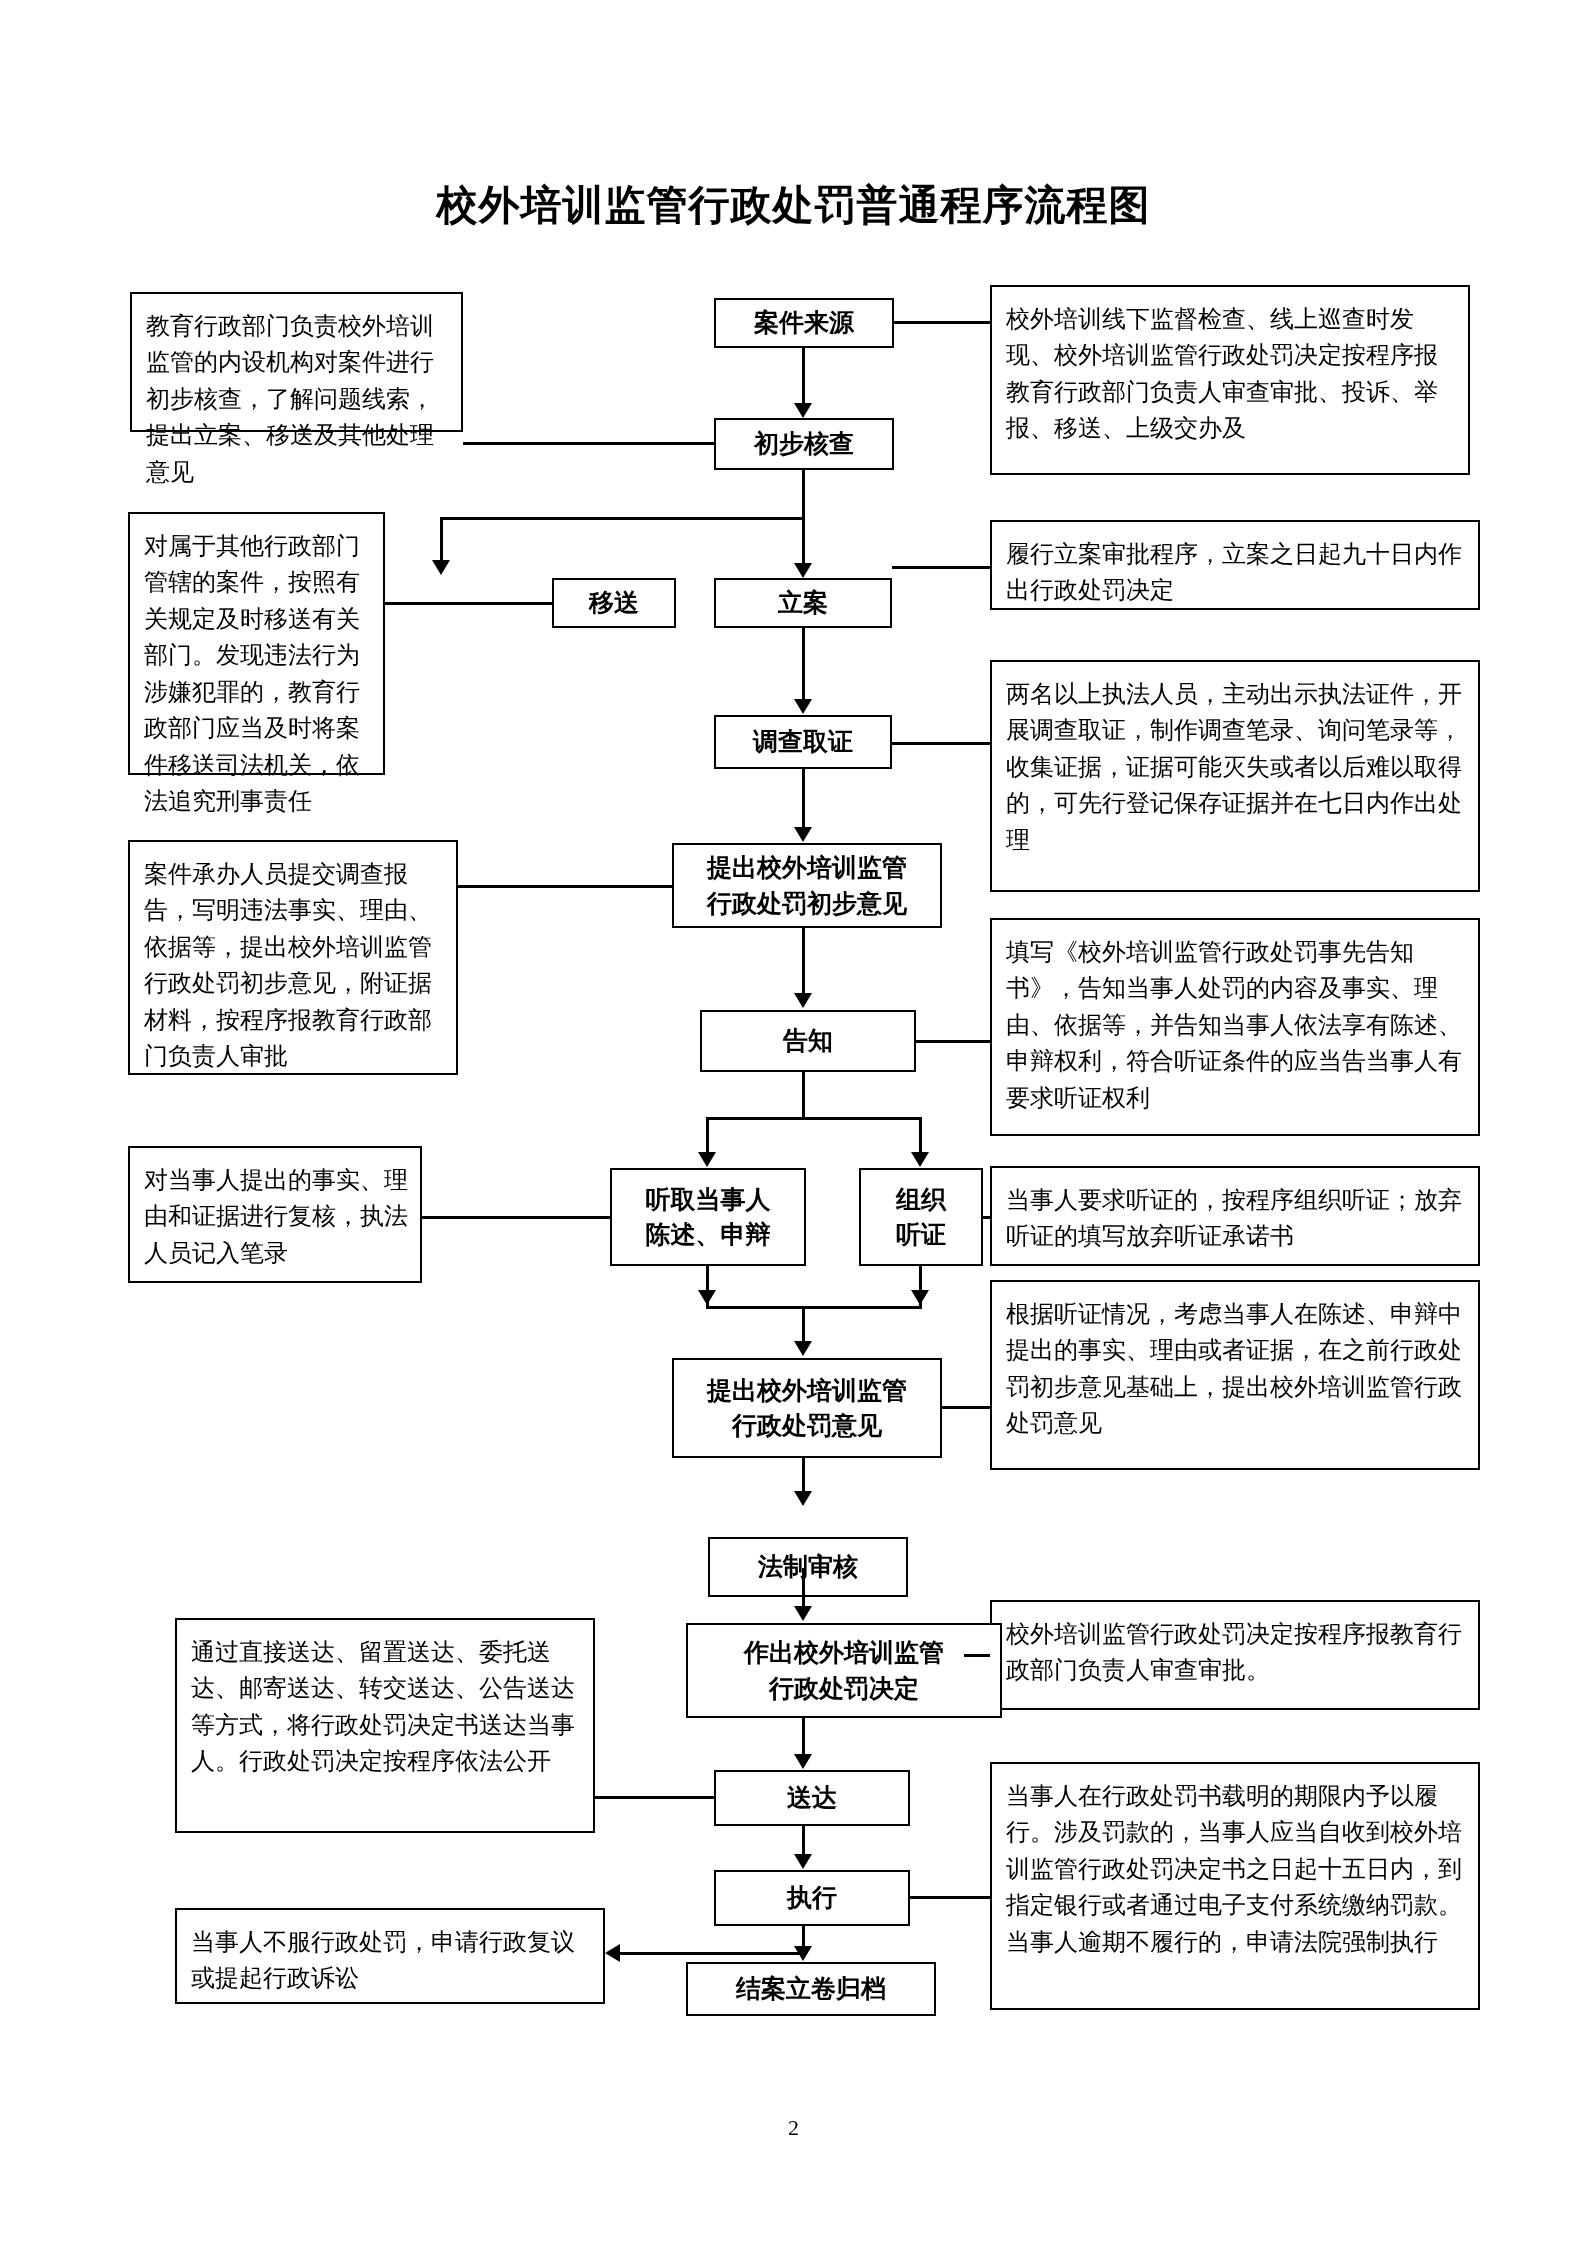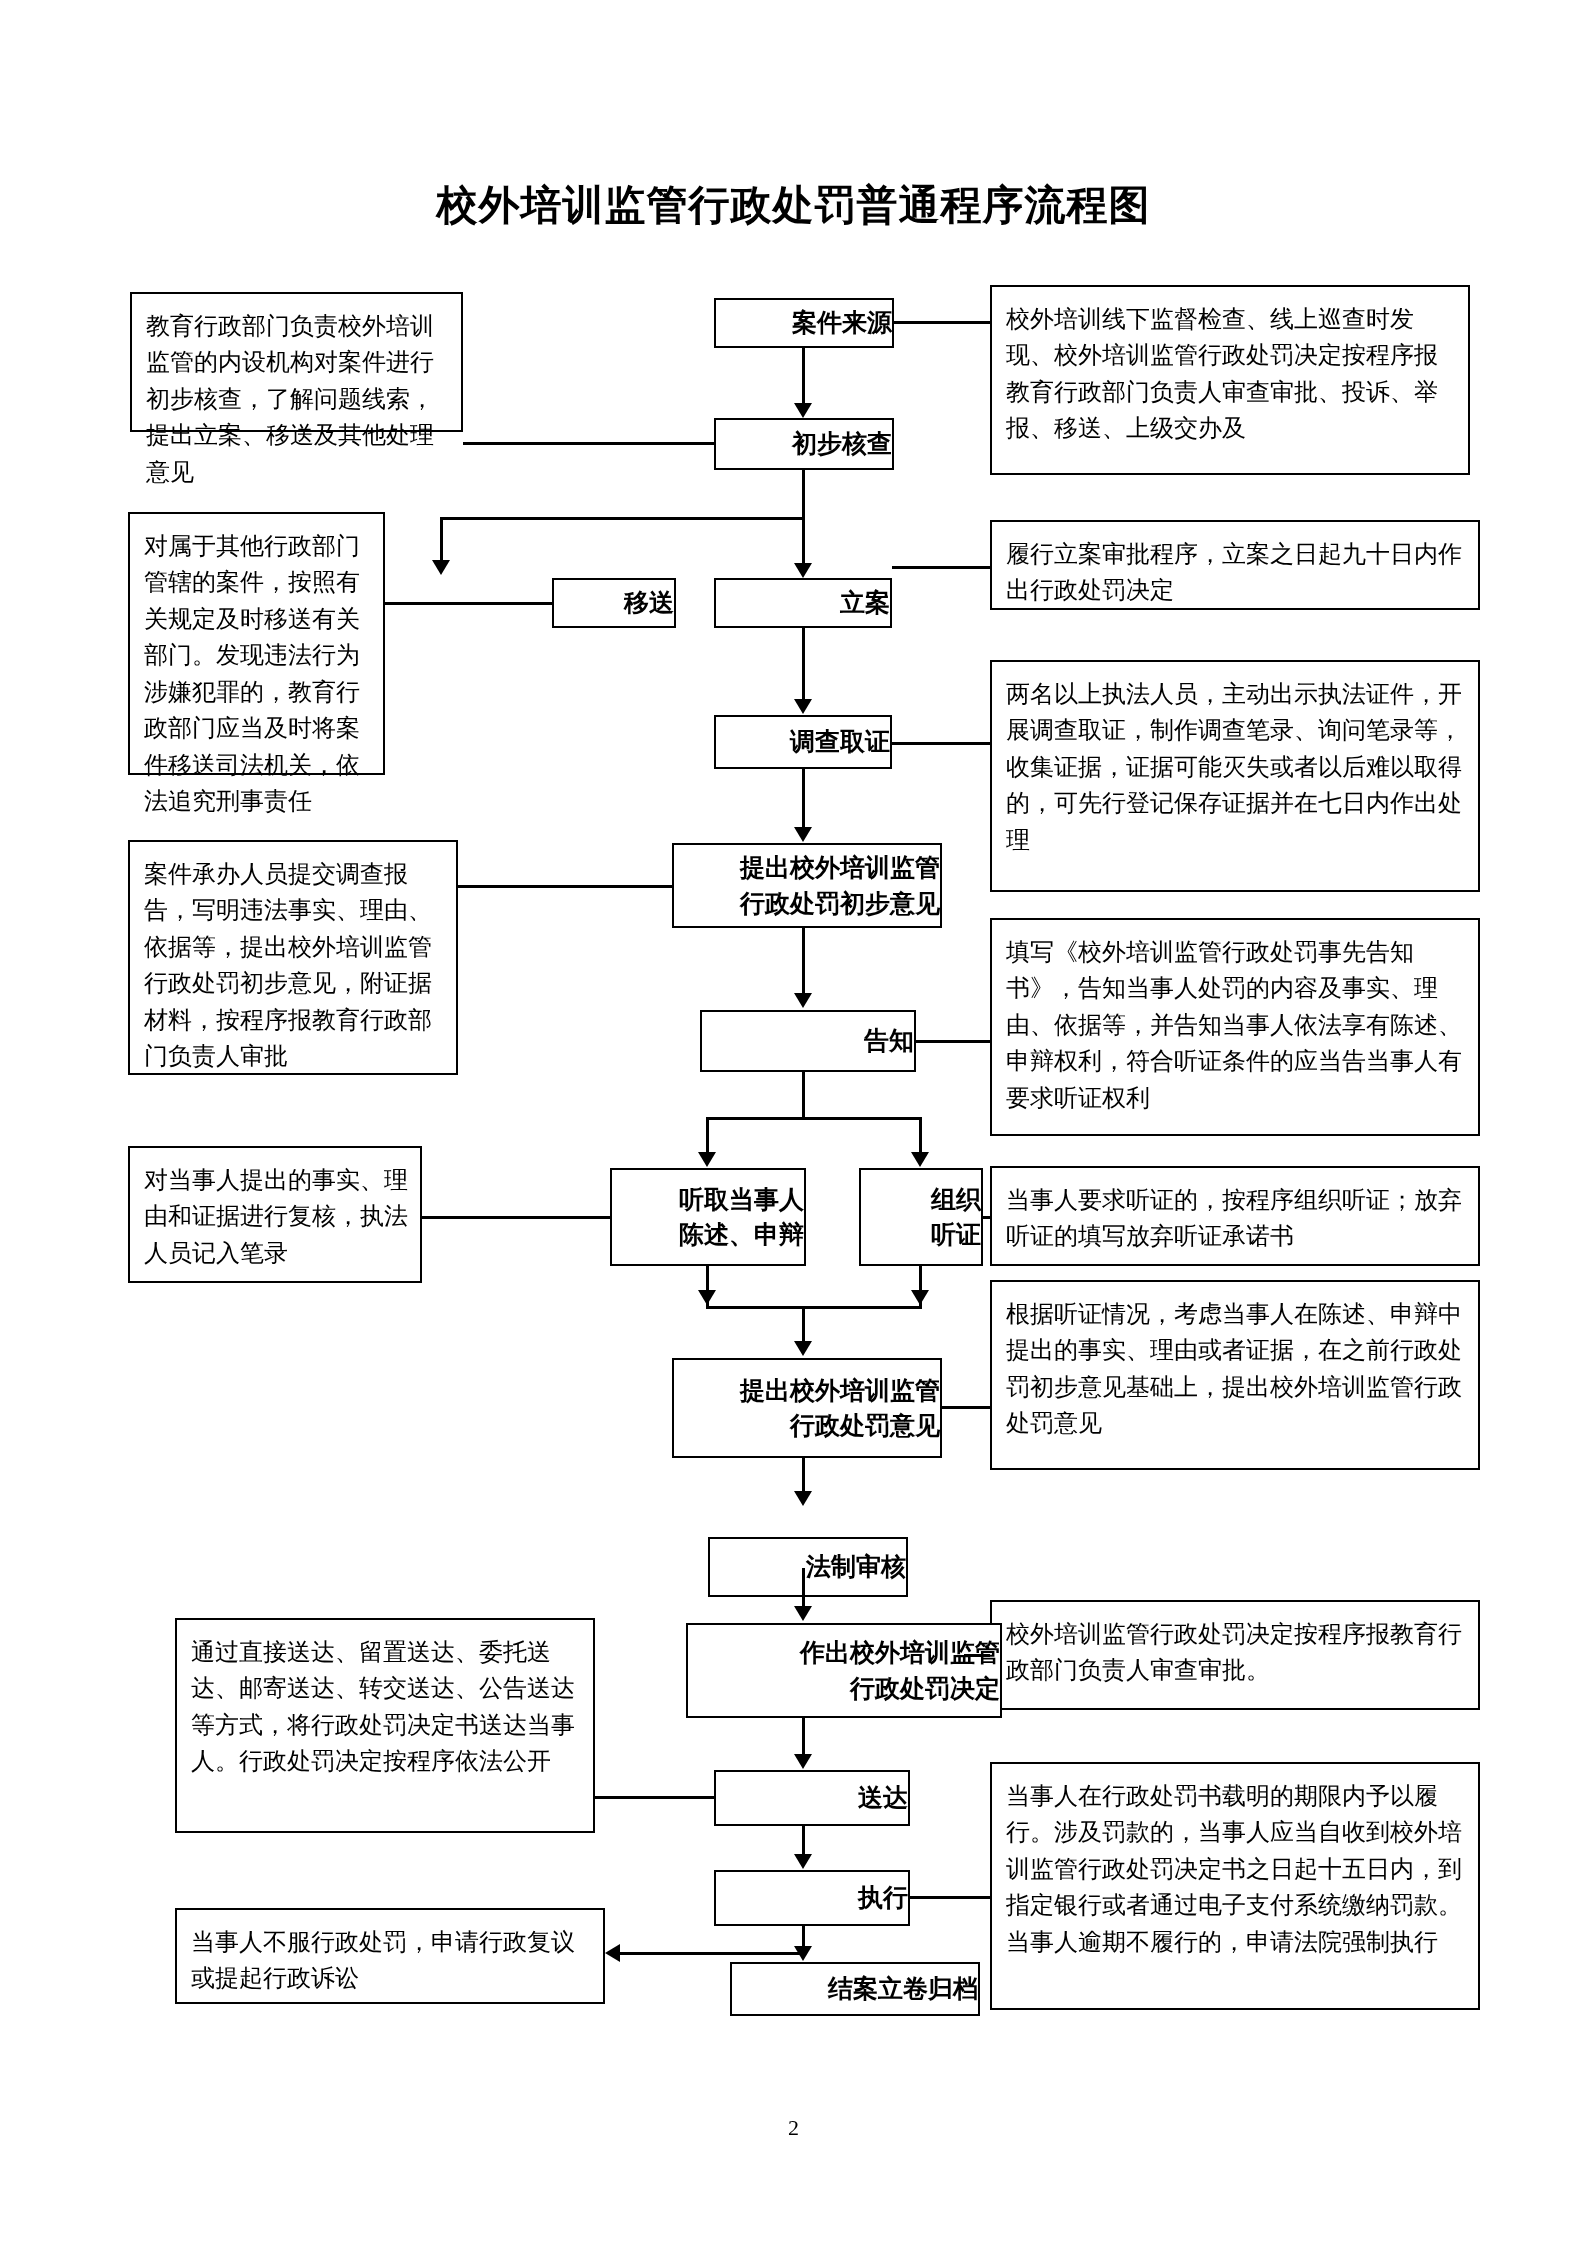--- a/index.html
+++ b/index.html
@@ -38,21 +38,20 @@
     display: flex;
     align-items: center;
     justify-content: center;
     text-align: center;
     line-height: 1.42;
   }
   .node {
     font-family: "Liberation Sans", "DejaVu Sans", sans-serif;
     font-size: 25px;
     font-weight: bold;
-    text-align: right;
   }
   .note {
     font-family: "Liberation Serif", "DejaVu Serif", serif;
     font-size: 24px;
     text-align: left;
     justify-content: flex-start;
     padding: 14px 12px 10px 14px;
     line-height: 1.52;
     align-items: flex-start;
   }
@@ -216,21 +215,21 @@
   </div>
 
   <div class="node" style="left:714px; top:1770px; width:196px; height:56px;">
     <span>送达</span>
   </div>
 
   <div class="node" style="left:714px; top:1870px; width:196px; height:56px;">
     <span>执行</span>
   </div>
 
-  <div class="node" style="left:686px; top:1962px; width:250px; height:54px;margin-left:44px;">
+  <div class="node" style="left:686px; top:1962px; width:250px; height:54px;">
     <span>结案立卷归档</span>
   </div>
 
   <div class="ln hline" style="left:894px; top:321px; width:96px;"></div>
 
   <div class="ln vline" style="left:802px; top:348px; height:56px;"></div>
   <div class="arrow-down" style="left:794px; top:403px;"></div>
 
   <div class="ln hline" style="left:463px; top:442px; width:251px;"></div>
 

